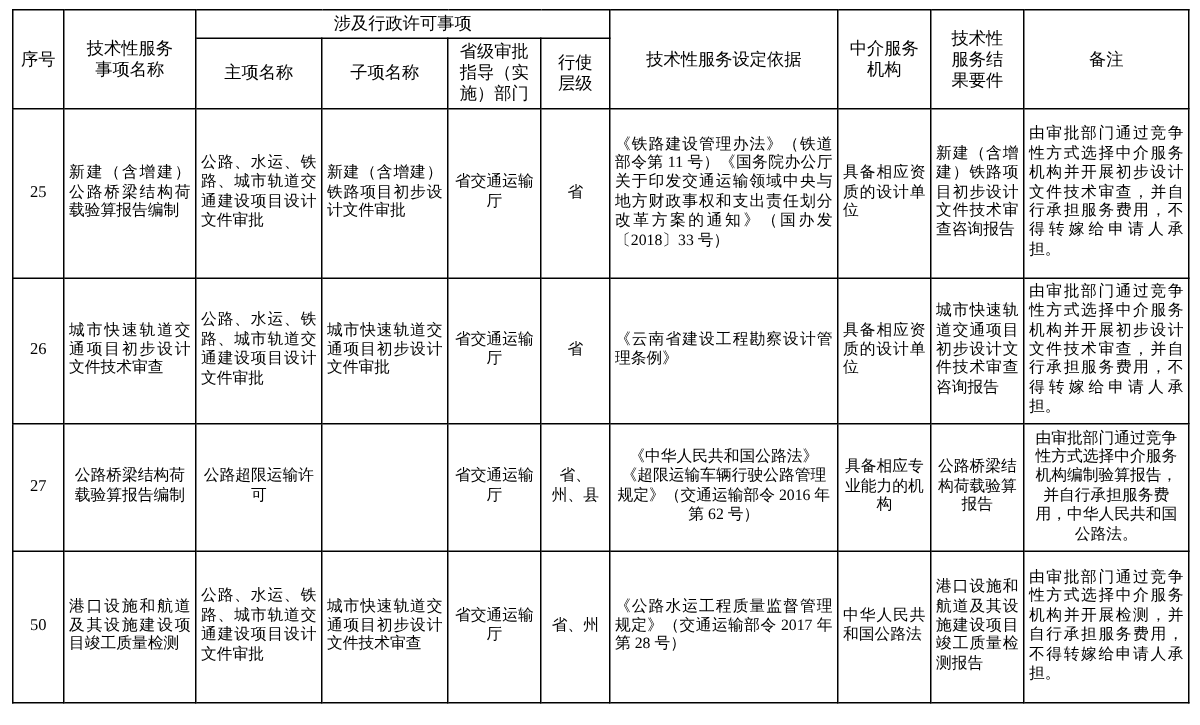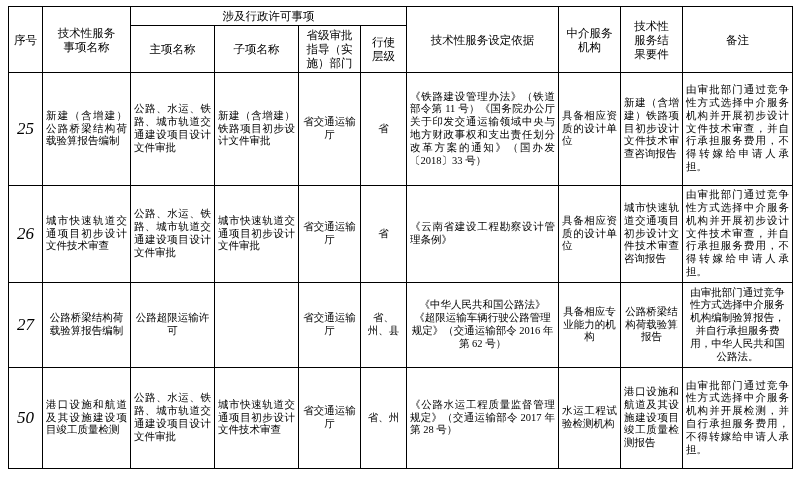--- a/index.html
+++ b/index.html
@@ -44,22 +44,21 @@
   .hdr-main {
     font-size: 11.5px;
   }
   .c-center { text-align: center; }
   .c-just {
     text-align: justify;
     text-justify: inter-ideograph;
   }
   .seq {
     text-align: center;
-    font-size: 17px;
-    font-style: italic;
+    font-size: 11px;
   }
   col.c0 { width: 34px; }
   col.c1 { width: 88px; }
   col.c2 { width: 84px; }
   col.c3 { width: 84px; }
   col.c4 { width: 62px; }
   col.c5 { width: 46px; }
   col.c6 { width: 152px; }
   col.c7 { width: 62px; }
   col.c8 { width: 62px; }
@@ -141,19 +140,19 @@
         <td class="c-just">由审批部门通过竞争性方式选择中介服务机构编制验算报告，并自行承担服务费用，中华人民共和国公路法。</td>
       </tr>
       <tr class="row-28">
         <td class="seq">50</td>
         <td class="c-just">港口设施和航道及其设施建设项目竣工质量检测</td>
         <td class="c-just">公路、水运、铁路、城市轨道交通建设项目设计文件审批</td>
         <td class="c-just">城市快速轨道交通项目初步设计文件技术审查</td>
         <td class="c-center">省交通运输厅</td>
         <td class="c-center">省、州</td>
         <td class="c-just">《公路水运工程质量监督管理规定》（交通运输部令 2017 年第 28 号）</td>
-        <td class="c-just">水运工程试验检测机构</td>
+        <td class="c-just">中华人民共和国公路法</td>
         <td class="c-just">港口设施和航道及其设施建设项目竣工质量检测报告</td>
         <td class="c-just">由审批部门通过竞争性方式选择中介服务机构并开展检测，并自行承担服务费用，不得转嫁给申请人承担。</td>
       </tr>
     </tbody>
   </table>
 </div>
 
 </body></html>

